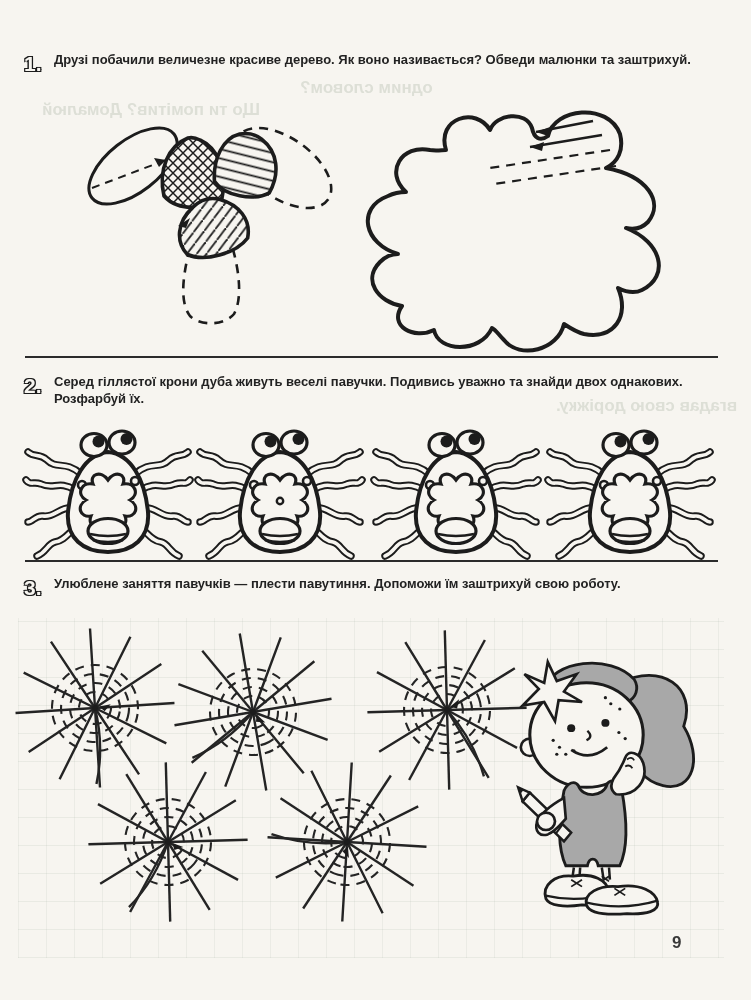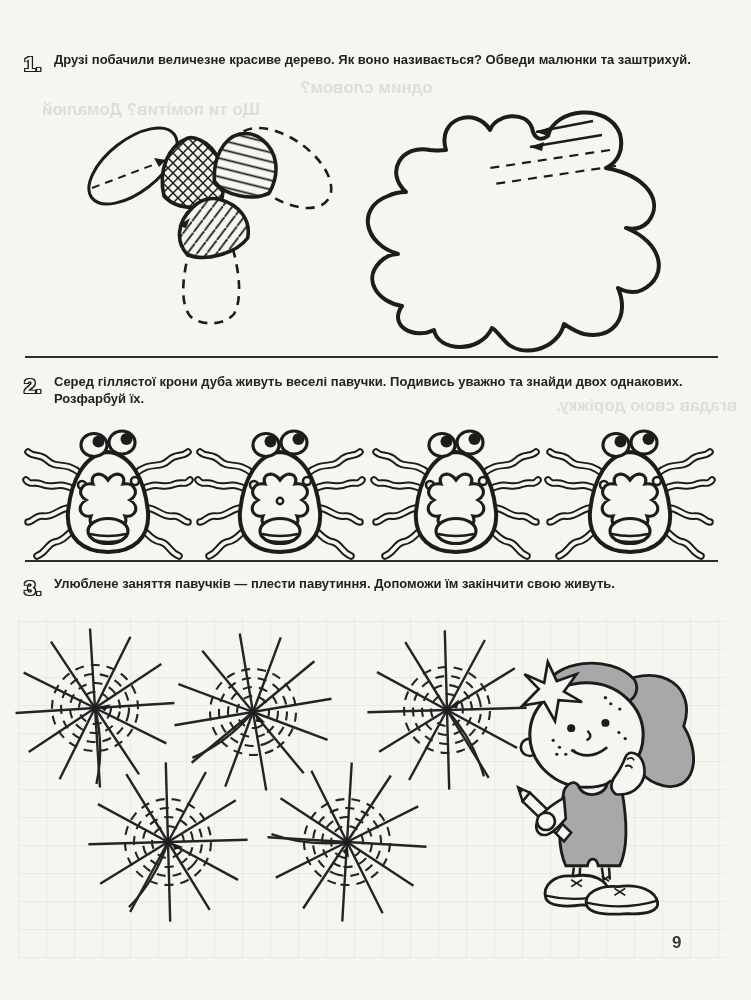--- a/index.html
+++ b/index.html
@@ -175,21 +175,21 @@
     <svg width="176" height="140" viewBox="0 0 170 140">
       <use href="#spider"></use>
       <path d="M70,112 Q85,116 100,112" fill="none" stroke="#1c1c1c" stroke-width="2.4"></path>
     </svg>
   </div>
 
   <hr class="divider" style="top:560px">
 
   <div class="task" style="top:576px">
     <span class="task-number">3.</span>
-    <p class="task-text">Улюблене заняття павучків — плести павутиння. Допоможи їм закінчити свою живуть.</p>
+    <p class="task-text">Улюблене заняття павучків — плести павутиння. Допоможи їм заштрихуй свою роботу.</p>
   </div>
 
   <div class="illus" style="left:5px;top:618px">
     <svg width="180" height="180" viewBox="-90 -90 180 180">
         <use href="#web" transform="rotate(8)"></use>
       </svg>
   </div>
   <div class="illus" style="left:163px;top:622px">
     <svg width="180" height="180" viewBox="-90 -90 180 180">
         <use href="#web" transform="rotate(62)"></use>

